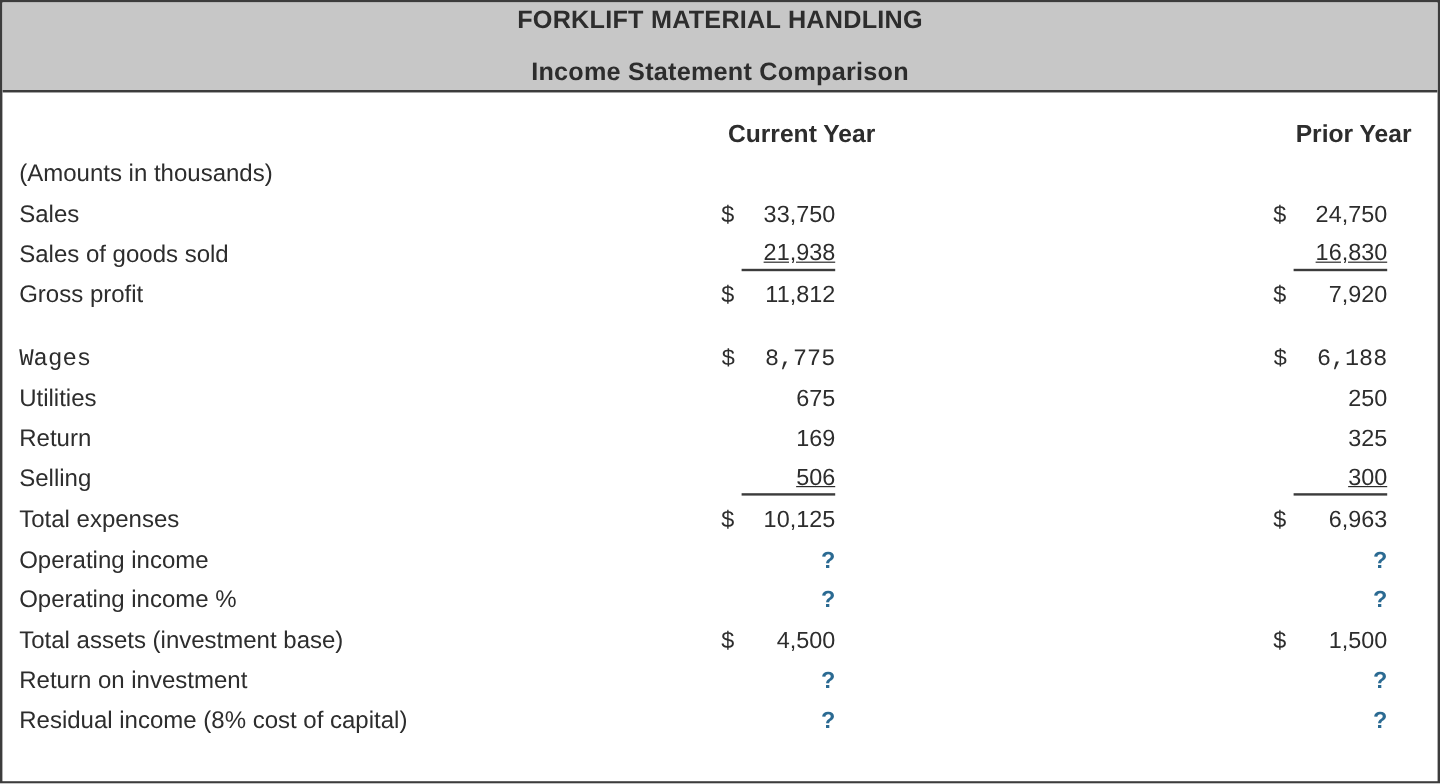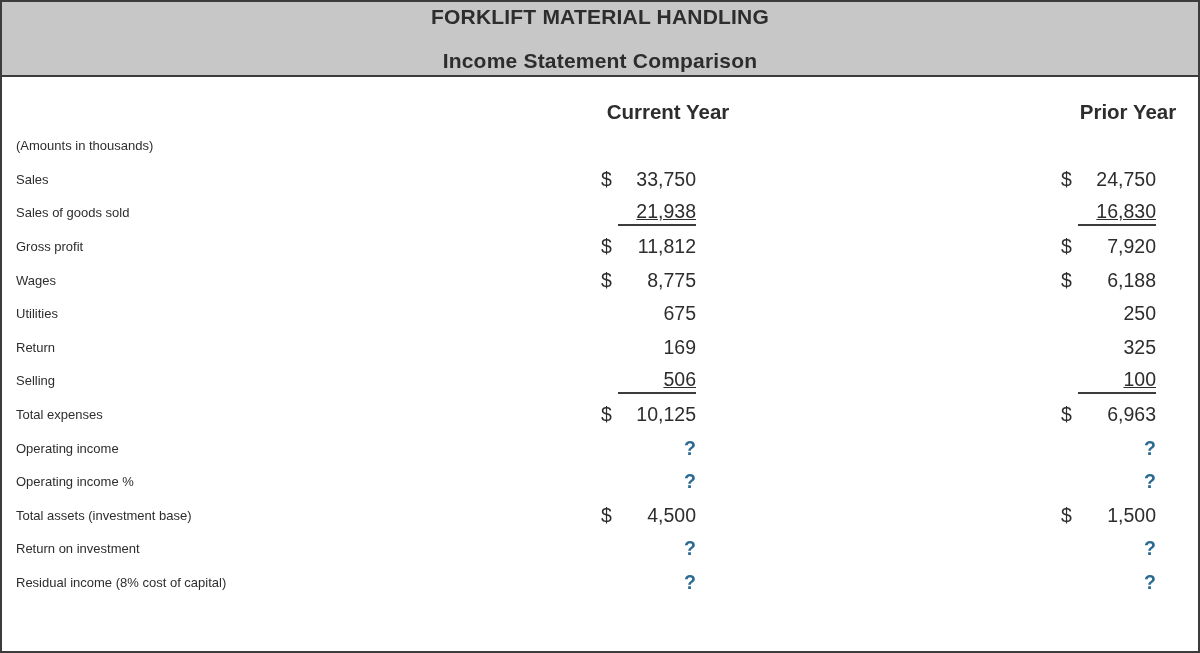--- a/index.html
+++ b/index.html
@@ -51,21 +51,21 @@
     height:34px;
   }
   .col-header{
     font-weight:bold;
     font-size:20.5px;
     white-space:nowrap;
     justify-self:center;
     margin-left:39px;
   }
   .row-label{
-    font-size:13px;
+    font-size:20px;
     white-space:nowrap;
   }
   .amount{
     display:flex;
     justify-content:space-between;
     align-items:baseline;
     font-size:19.5px;
     width:100%;
   }
   .amount .cur{min-width:12px;}
@@ -75,21 +75,21 @@
     min-width:78px;
     text-align:right;
     border-bottom:2px solid var(--border-dark);
     padding-bottom:1px;
     text-decoration:underline;
   }
   .unknown .val{
     color:var(--accent);
     font-weight:bold;
   }
-  .gap-lg{}
+  .gap-lg{margin-top:19px;font-family:Liberation Mono, monospace;}
   .gap-md{}
 </style>
 </head>
 <body>
 
 <div class="sheet">
 
   <div class="title-band">
     <div class="title-line">FORKLIFT MATERIAL HANDLING</div>
     <div class="title-line">Income Statement Comparison</div>
@@ -197,21 +197,21 @@
 
     <div class="grid-row">
       <div class="row-label">Selling</div>
       <div class="amount uline">
           <span class="cur"></span>
           <span class="val">506</span>
         </div>
       <div></div>
       <div class="amount uline">
           <span class="cur"></span>
-          <span class="val">100</span>
+          <span class="val">300</span>
         </div>
     </div>
 
     <div class="grid-row">
       <div class="row-label">Total expenses</div>
       <div class="amount">
           <span class="cur">$</span>
           <span class="val">10,125</span>
         </div>
       <div></div>

